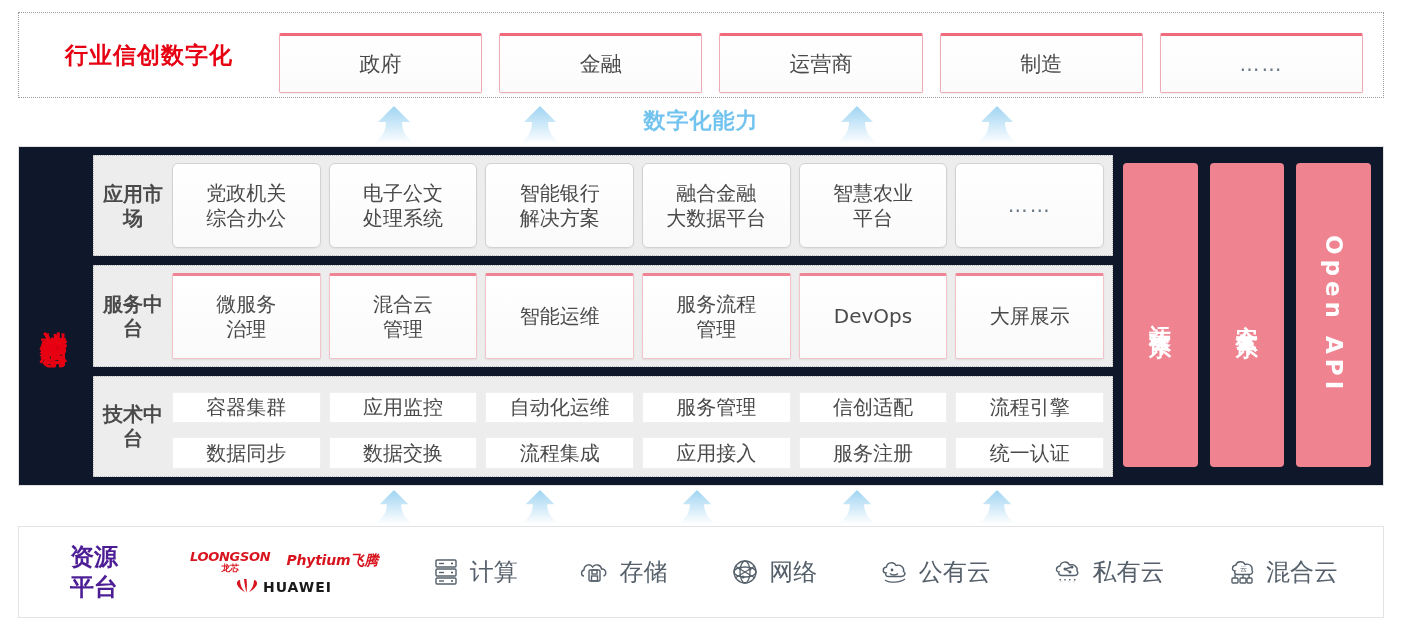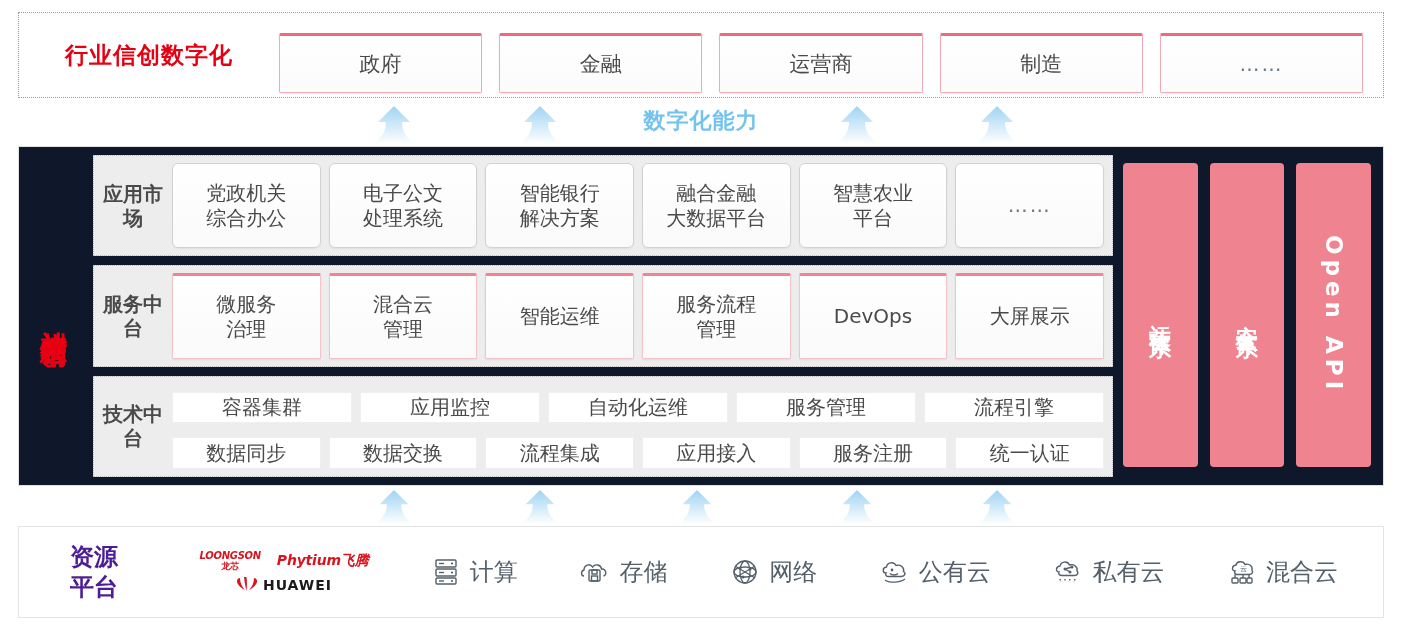--- a/index.html
+++ b/index.html
@@ -274,21 +274,21 @@
     width: 230px;
     flex: none;
     display: flex;
     flex-direction: column;
     align-items: center;
     gap: 6px;
   }
   .vendor-row { display: flex; align-items: center; gap: 16px; }
   .logo-loongson { display: flex; flex-direction: column; align-items: center; line-height: 1; }
   .logo-loongson .ls-en {
-    color: #d8151f; font-size: 10px; font-weight: bold; font-style: italic;
+    color: #d8151f; font-size: 13px; font-weight: bold; font-style: italic;
     letter-spacing: -0.3px;
     text-align: right;
   }
   .logo-loongson .ls-cn { color: #d8151f; font-size: 9px; font-weight: bold; margin-top: 1px; }
   .logo-phytium {
     color: #d8151f; font-size: 14px; font-weight: bold; font-style: italic; letter-spacing: -0.2px;
   }
   .logo-huawei { display: flex; align-items: center; gap: 5px; }
   .logo-huawei .hw-mark { width: 22px; height: 16px; }
   .logo-huawei .hw-text { color: #1a1a1a; font-size: 14px; font-weight: bold; letter-spacing: 1px; }
@@ -389,20 +389,21 @@
         </div>
 
         <div class="layer">
           <div class="layer-label">技术中台</div>
           <div class="layer-cards stacked">
             <div class="card-row">
               <div class="cell tech">容器集群</div>
               <div class="cell tech">应用监控</div>
               <div class="cell tech">自动化运维</div>
               <div class="cell tech">服务管理</div>
+              <div class="cell tech">信创适配</div>
               <div class="cell tech">流程引擎</div>
             </div>
             <div class="card-row">
               <div class="cell tech">数据同步</div>
               <div class="cell tech">数据交换</div>
               <div class="cell tech">流程集成</div>
               <div class="cell tech">应用接入</div>
               <div class="cell tech">服务注册</div>
               <div class="cell tech">统一认证</div>
             </div>

